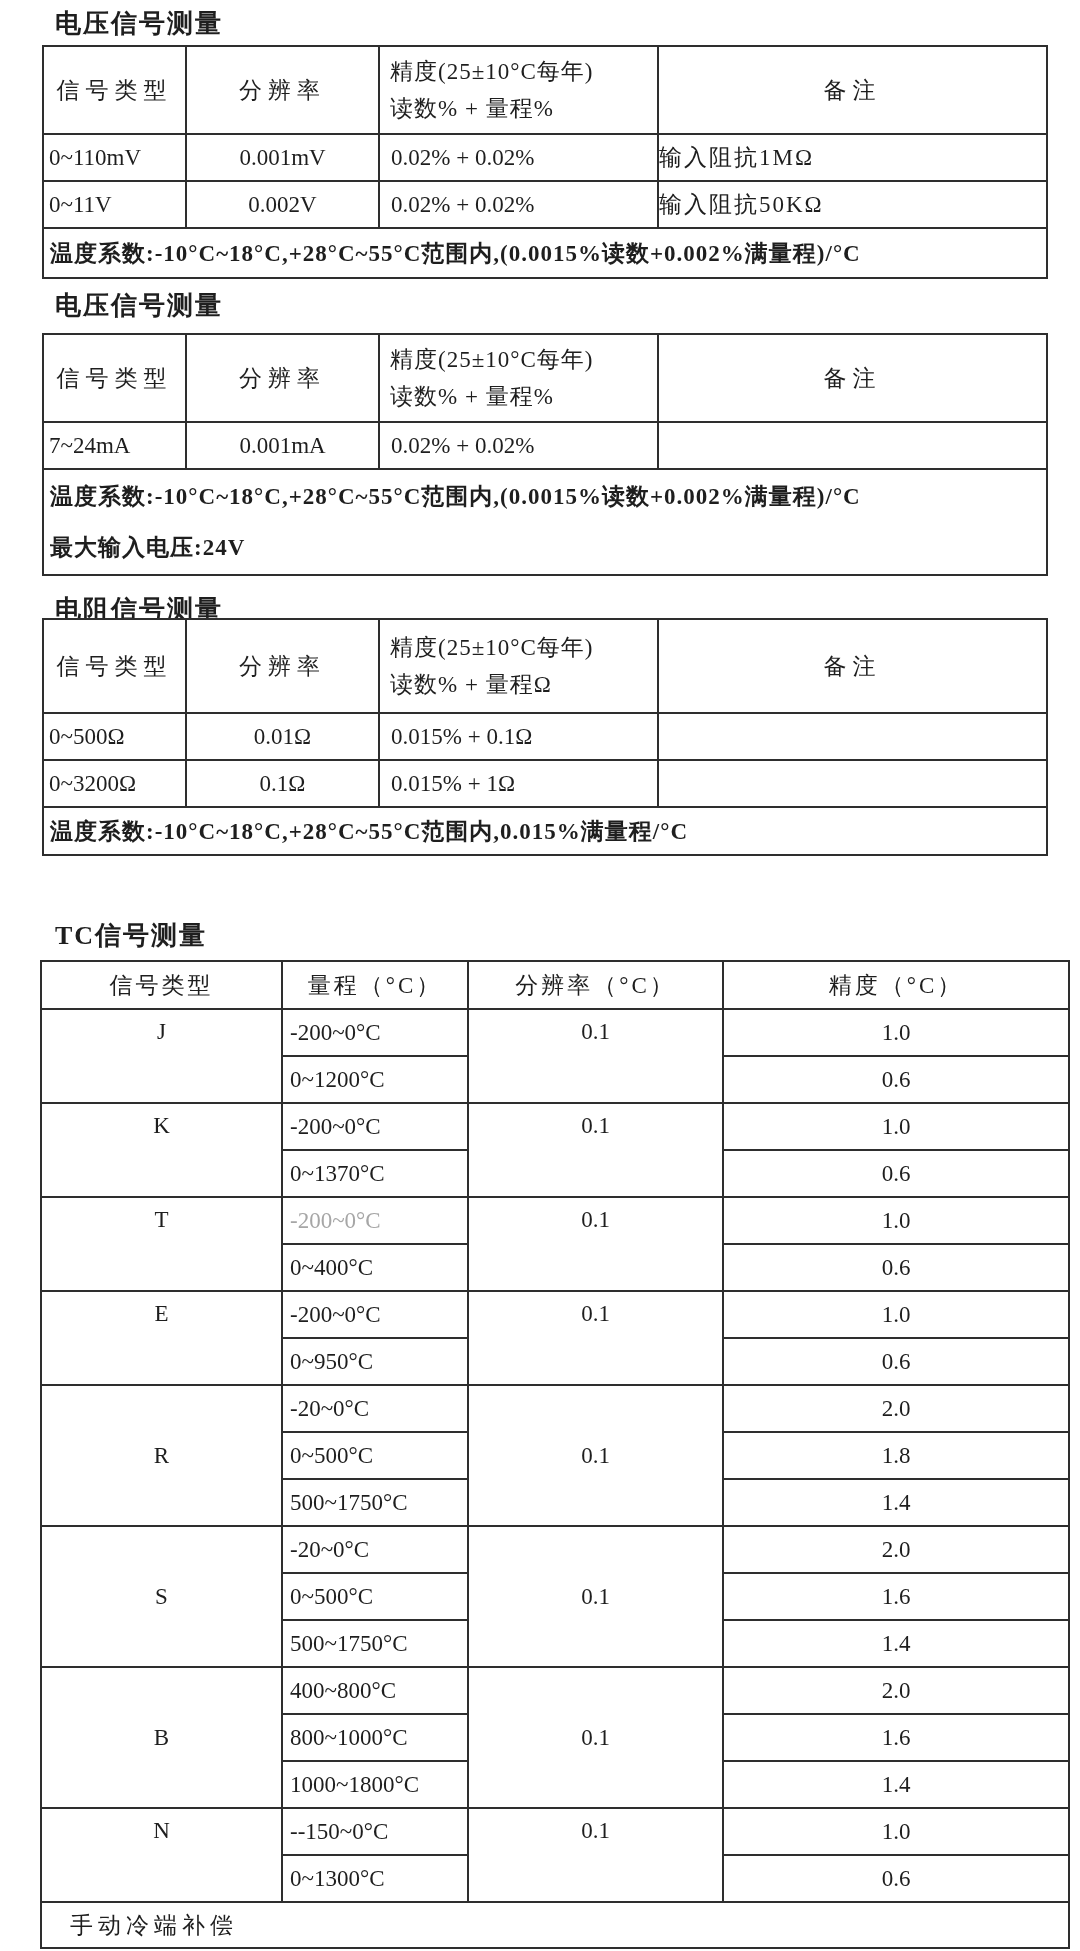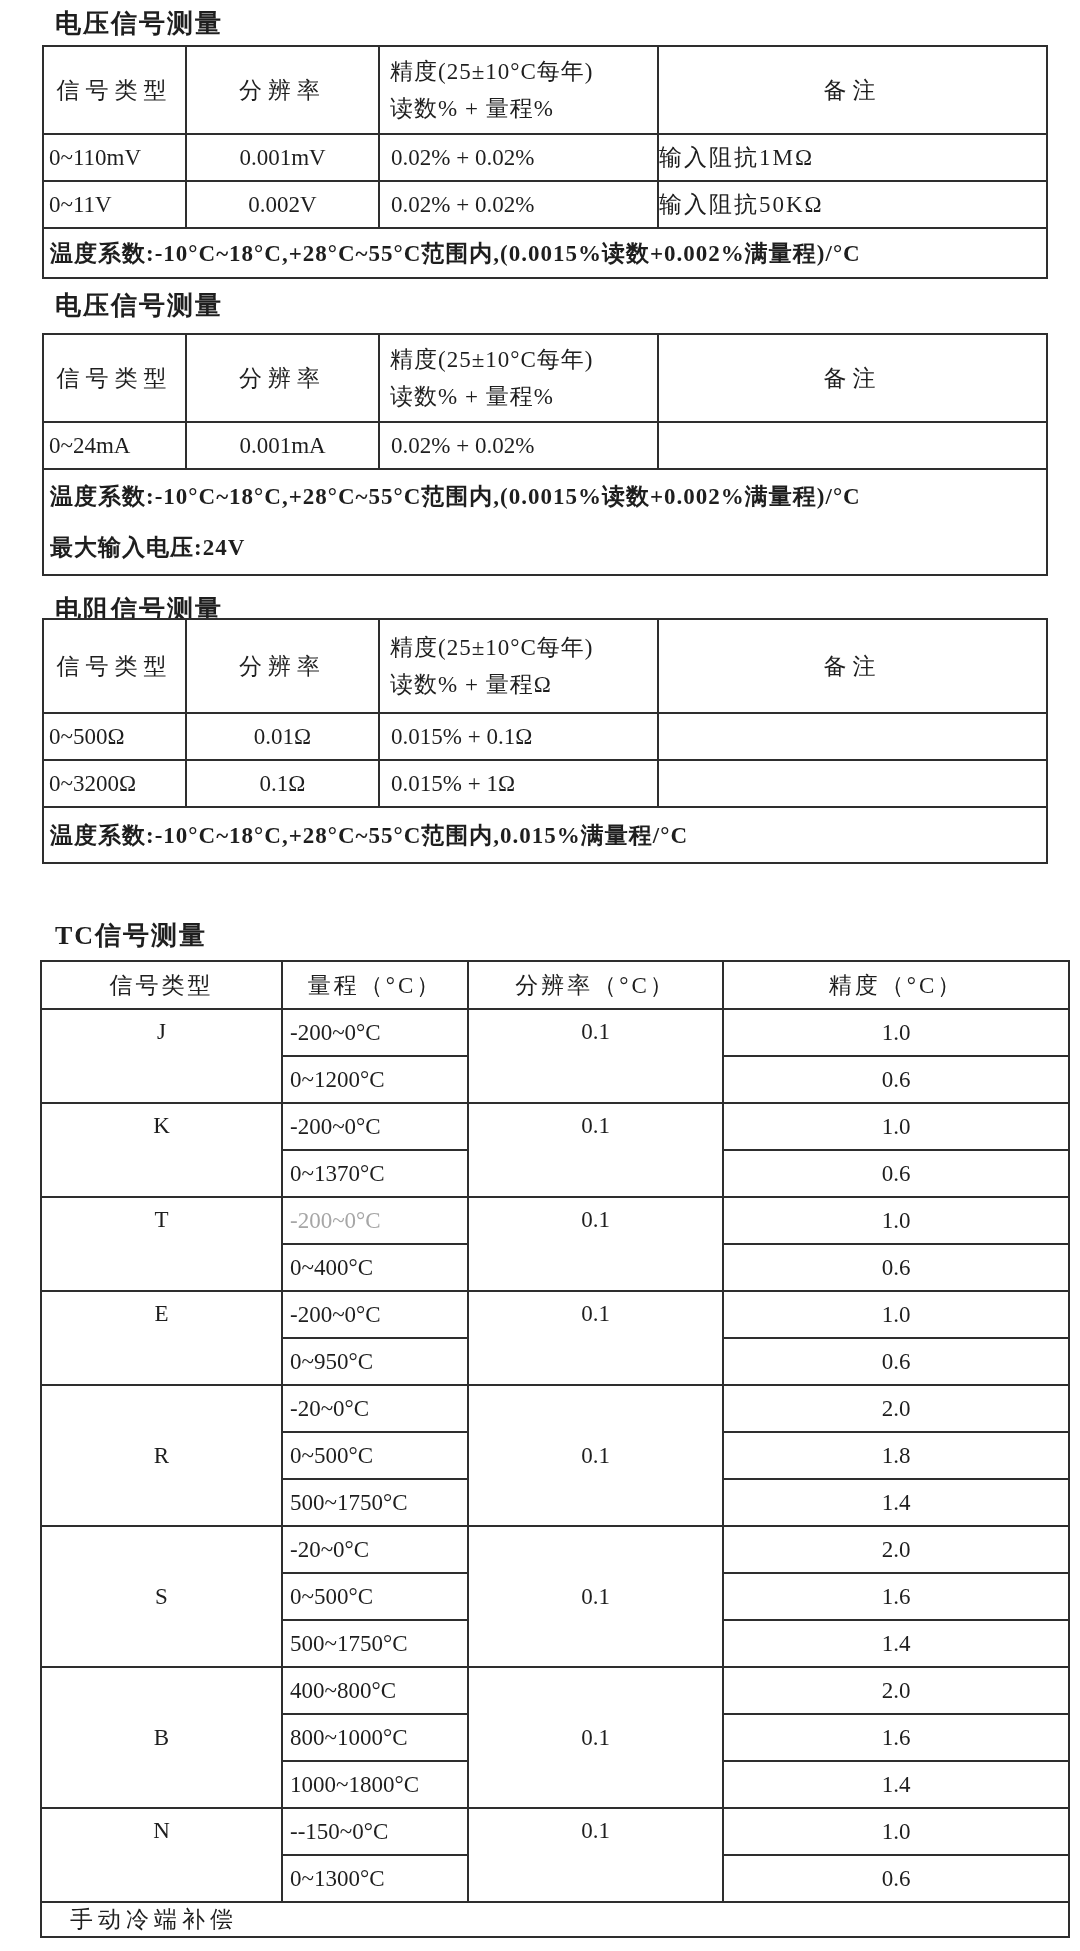--- a/index.html
+++ b/index.html
@@ -21,40 +21,40 @@
   
   .spec-table { width:1004px; }
   .spec-table col.c1 { width:143px; }
   .spec-table col.c2 { width:193px; }
   .spec-table col.c3 { width:279px; }
   .spec-table col.c4 { width:389px; }
   .spec-table tr.hdr  { height:88px; }
   .spec-table tr.data { height:47px; }
   .spec-table tr.foot { height:50px;font-weight:bold; }
   #table3 tr.hdr { height:94px; }
-  #table3 tr.foot { height:56px; }
+  #table3 tr.foot { height:48px; }
   .hc { text-align:center; letter-spacing:6px; }
   .acc-h { text-align:left; padding-left:10px; letter-spacing:1px;border-radius:13px; }
   .acc-h div { line-height:37px; }
   .cell-type { text-align:left; padding-left:5px; }
   .cell-res  { text-align:center; }
   .cell-acc  { text-align:left; padding-left:11px; }
   .cell-rem  { text-align:left; letter-spacing:2px; }
   .cell-foot { text-align:left; padding-left:6px; letter-spacing:1px; }
   #table2 tr.foot { height:106px; }
   #table2 .cell-foot div { line-height:51px; }
   
   .tc-table { width:1028px; }
   .tc-table col.c1 { width:241px; }
   .tc-table col.c2 { width:186px; }
   .tc-table col.c3 { width:255px; }
   .tc-table col.c4 { width:346px; }
   .tc-table tr { height:47px; }
   .tc-table tr.hdr { height:48px; }
-  .tc-table tr.foot { height:35px; }
+  .tc-table tr.foot { height:46px; }
   .tc-table .hc { letter-spacing:3px; }
   .c-type { text-align:center; }
   .c-range { text-align:left; padding-left:7px; }
   .c-res { text-align:center; }
   .c-acc { text-align:center; }
   .g2 { vertical-align:top; }
   .g2 > div { height:44px; display:flex; align-items:center; justify-content:center; }
   .g3 { vertical-align:middle; }
   .muted { color:#a6a6a6; }
   .tc-foot { text-align:left; padding-left:28px; letter-spacing:5px; }
@@ -112,21 +112,21 @@
       <tr class="hdr">
     <td class="hc">信号类型</td>
     <td class="hc">分辨率</td>
     <td class="acc-h">
       <div>精度(25±10°C每年)</div>
       <div>读数% + 量程%</div>
     </td>
     <td class="hc">备注</td>
   </tr>
   <tr class="data">
-    <td class="cell-type">0~24mA</td>
+    <td class="cell-type">7~24mA</td>
     <td class="cell-res">0.001mA</td>
     <td class="cell-acc">0.02% + 0.02%</td>
     <td class="cell-rem"></td>
   </tr>
   <tr class="foot">
     <td class="cell-foot" colspan="4">
       <div>温度系数:-10°C~18°C,+28°C~55°C范围内,(0.0015%读数+0.002%满量程)/°C</div>
       <div>最大输入电压:24V</div>
     </td>
   </tr>

